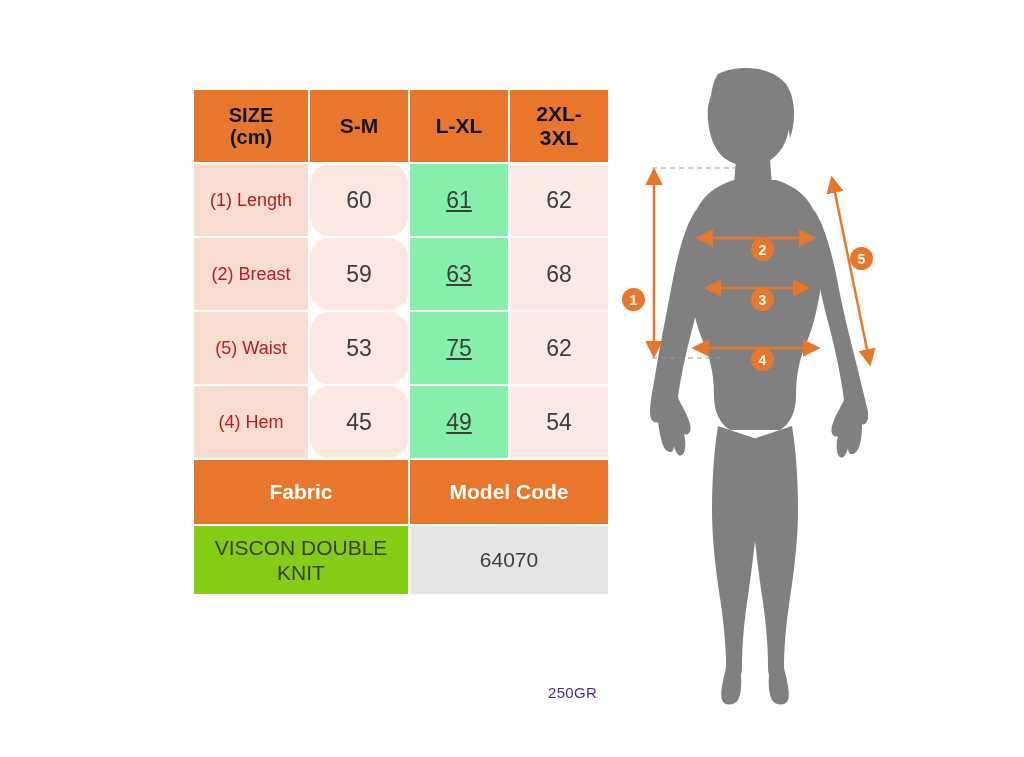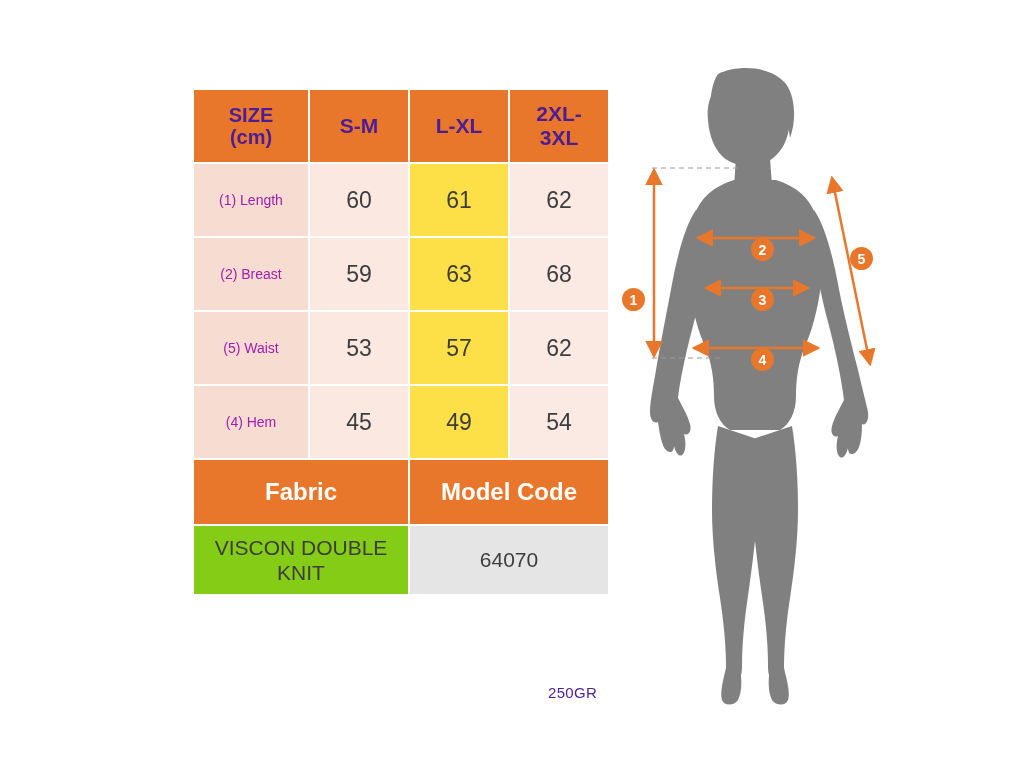--- a/index.html
+++ b/index.html
@@ -25,49 +25,49 @@
     table-layout: fixed;
   }
   #size-table td, #size-table th {
     border: 2px solid #ffffff;
     padding: 0;
     text-align: center;
     vertical-align: middle;
   }
   .hdr {
     background: #e8772b;
-    color: #4c1d95;
+    color: #0f172a;
     font-weight: bold;
     font-size: 21px;
     height: 72px;
     line-height: 1.12;
   }
   .hdr.first { font-size: 20px; }
   .rowlabel {
     background: #f7ddd1;
-    color: #a21caf;
-    font-size: 14px;
+    color: #b91c1c;
+    font-size: 18px;
     height: 72px;
     line-height: 1.15;
     padding: 0 4px;
   }
   .cell {
     color: #3d3d3d;
     font-size: 23px;
     height: 72px;
   }
-  .cell.c0 { background: #fbe9e1; }
-  .cell.c1 { background: #fde047; }
+  .cell.c0 { background: #fbe9e1; border-radius: 23px; }
+  .cell.c1 { background: #86efac; text-decoration: underline; }
   .cell.c2 { background: #faeae3; }
 
   .subhdr {
     background: #e8772b;
     color: #ffffff;
     font-weight: bold;
-    font-size: 24px;
+    font-size: 21px;
     height: 64px;
   }
   .subval {
     background: #84cc16;
     color: #3d3d3d;
     font-size: 21px;
     height: 68px;
     line-height: 1.2;
   }
   .subval.alt { background: #e5e5e5; }
@@ -140,21 +140,21 @@
     <tr>
       <td class="rowlabel">(2) Breast</td>
       <td class="cell c0">59</td>
       <td class="cell c1">63</td>
       <td class="cell c2">68</td>
     </tr>
 
     <tr>
       <td class="rowlabel">(5) Waist</td>
       <td class="cell c0">53</td>
-      <td class="cell c1">57</td>
+      <td class="cell c1">75</td>
       <td class="cell c2">62</td>
     </tr>
 
     <tr>
       <td class="rowlabel">(4) Hem</td>
       <td class="cell c0">45</td>
       <td class="cell c1">49</td>
       <td class="cell c2">54</td>
     </tr>
 

